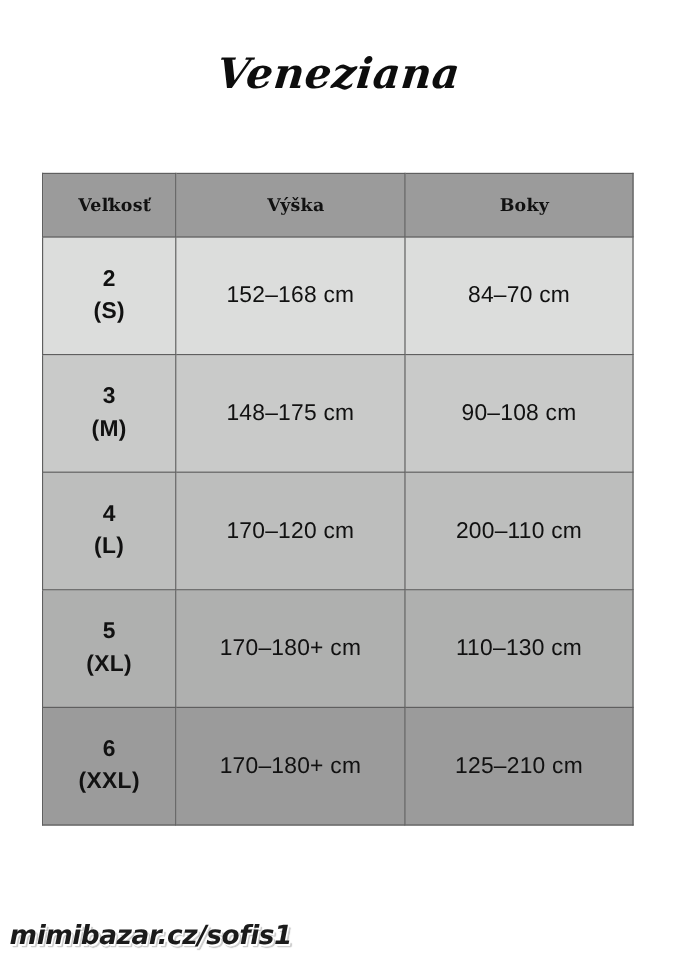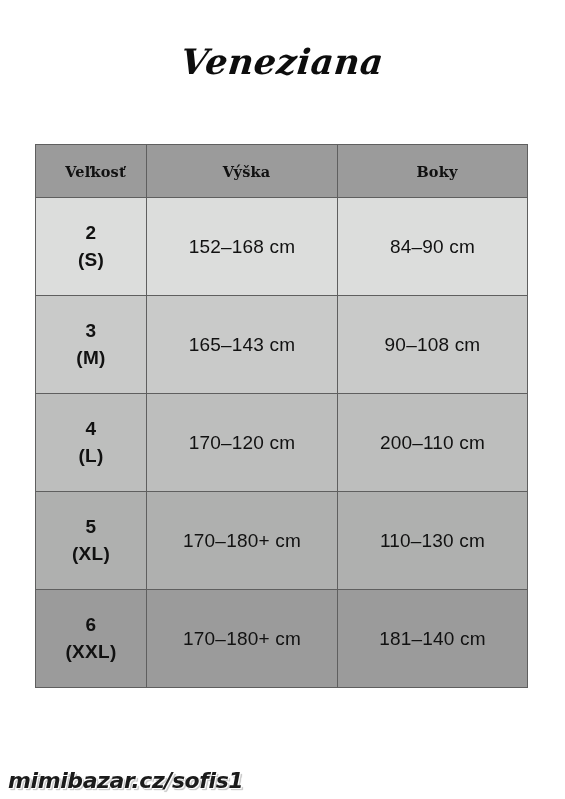--- a/index.html
+++ b/index.html
@@ -135,28 +135,28 @@
       <th>Boky</th>
     </tr>
   </thead>
   <tbody>
     <tr class="row-0">
       <td class="cell-size">
         <span class="size-num">2</span>
         <span class="size-letter">(S)</span>
       </td>
       <td class="cell-measure">152–168 cm</td>
-      <td class="cell-measure">84–90 cm</td>
+      <td class="cell-measure">84–70 cm</td>
     </tr>
     <tr class="row-1">
       <td class="cell-size">
         <span class="size-num">3</span>
         <span class="size-letter">(M)</span>
       </td>
-      <td class="cell-measure">165–143 cm</td>
+      <td class="cell-measure">148–175 cm</td>
       <td class="cell-measure">90–108 cm</td>
     </tr>
     <tr class="row-2">
       <td class="cell-size">
         <span class="size-num">4</span>
         <span class="size-letter">(L)</span>
       </td>
       <td class="cell-measure">170–120 cm</td>
       <td class="cell-measure">200–110 cm</td>
     </tr>
@@ -167,18 +167,18 @@
       </td>
       <td class="cell-measure">170–180+ cm</td>
       <td class="cell-measure">110–130 cm</td>
     </tr>
     <tr class="row-4">
       <td class="cell-size">
         <span class="size-num">6</span>
         <span class="size-letter">(XXL)</span>
       </td>
       <td class="cell-measure">170–180+ cm</td>
-      <td class="cell-measure">181–140 cm</td>
+      <td class="cell-measure">125–210 cm</td>
     </tr>
   </tbody>
 </table>
 
 <div class="watermark">mimibazar.cz/sofis1</div>
 
 </body></html>

